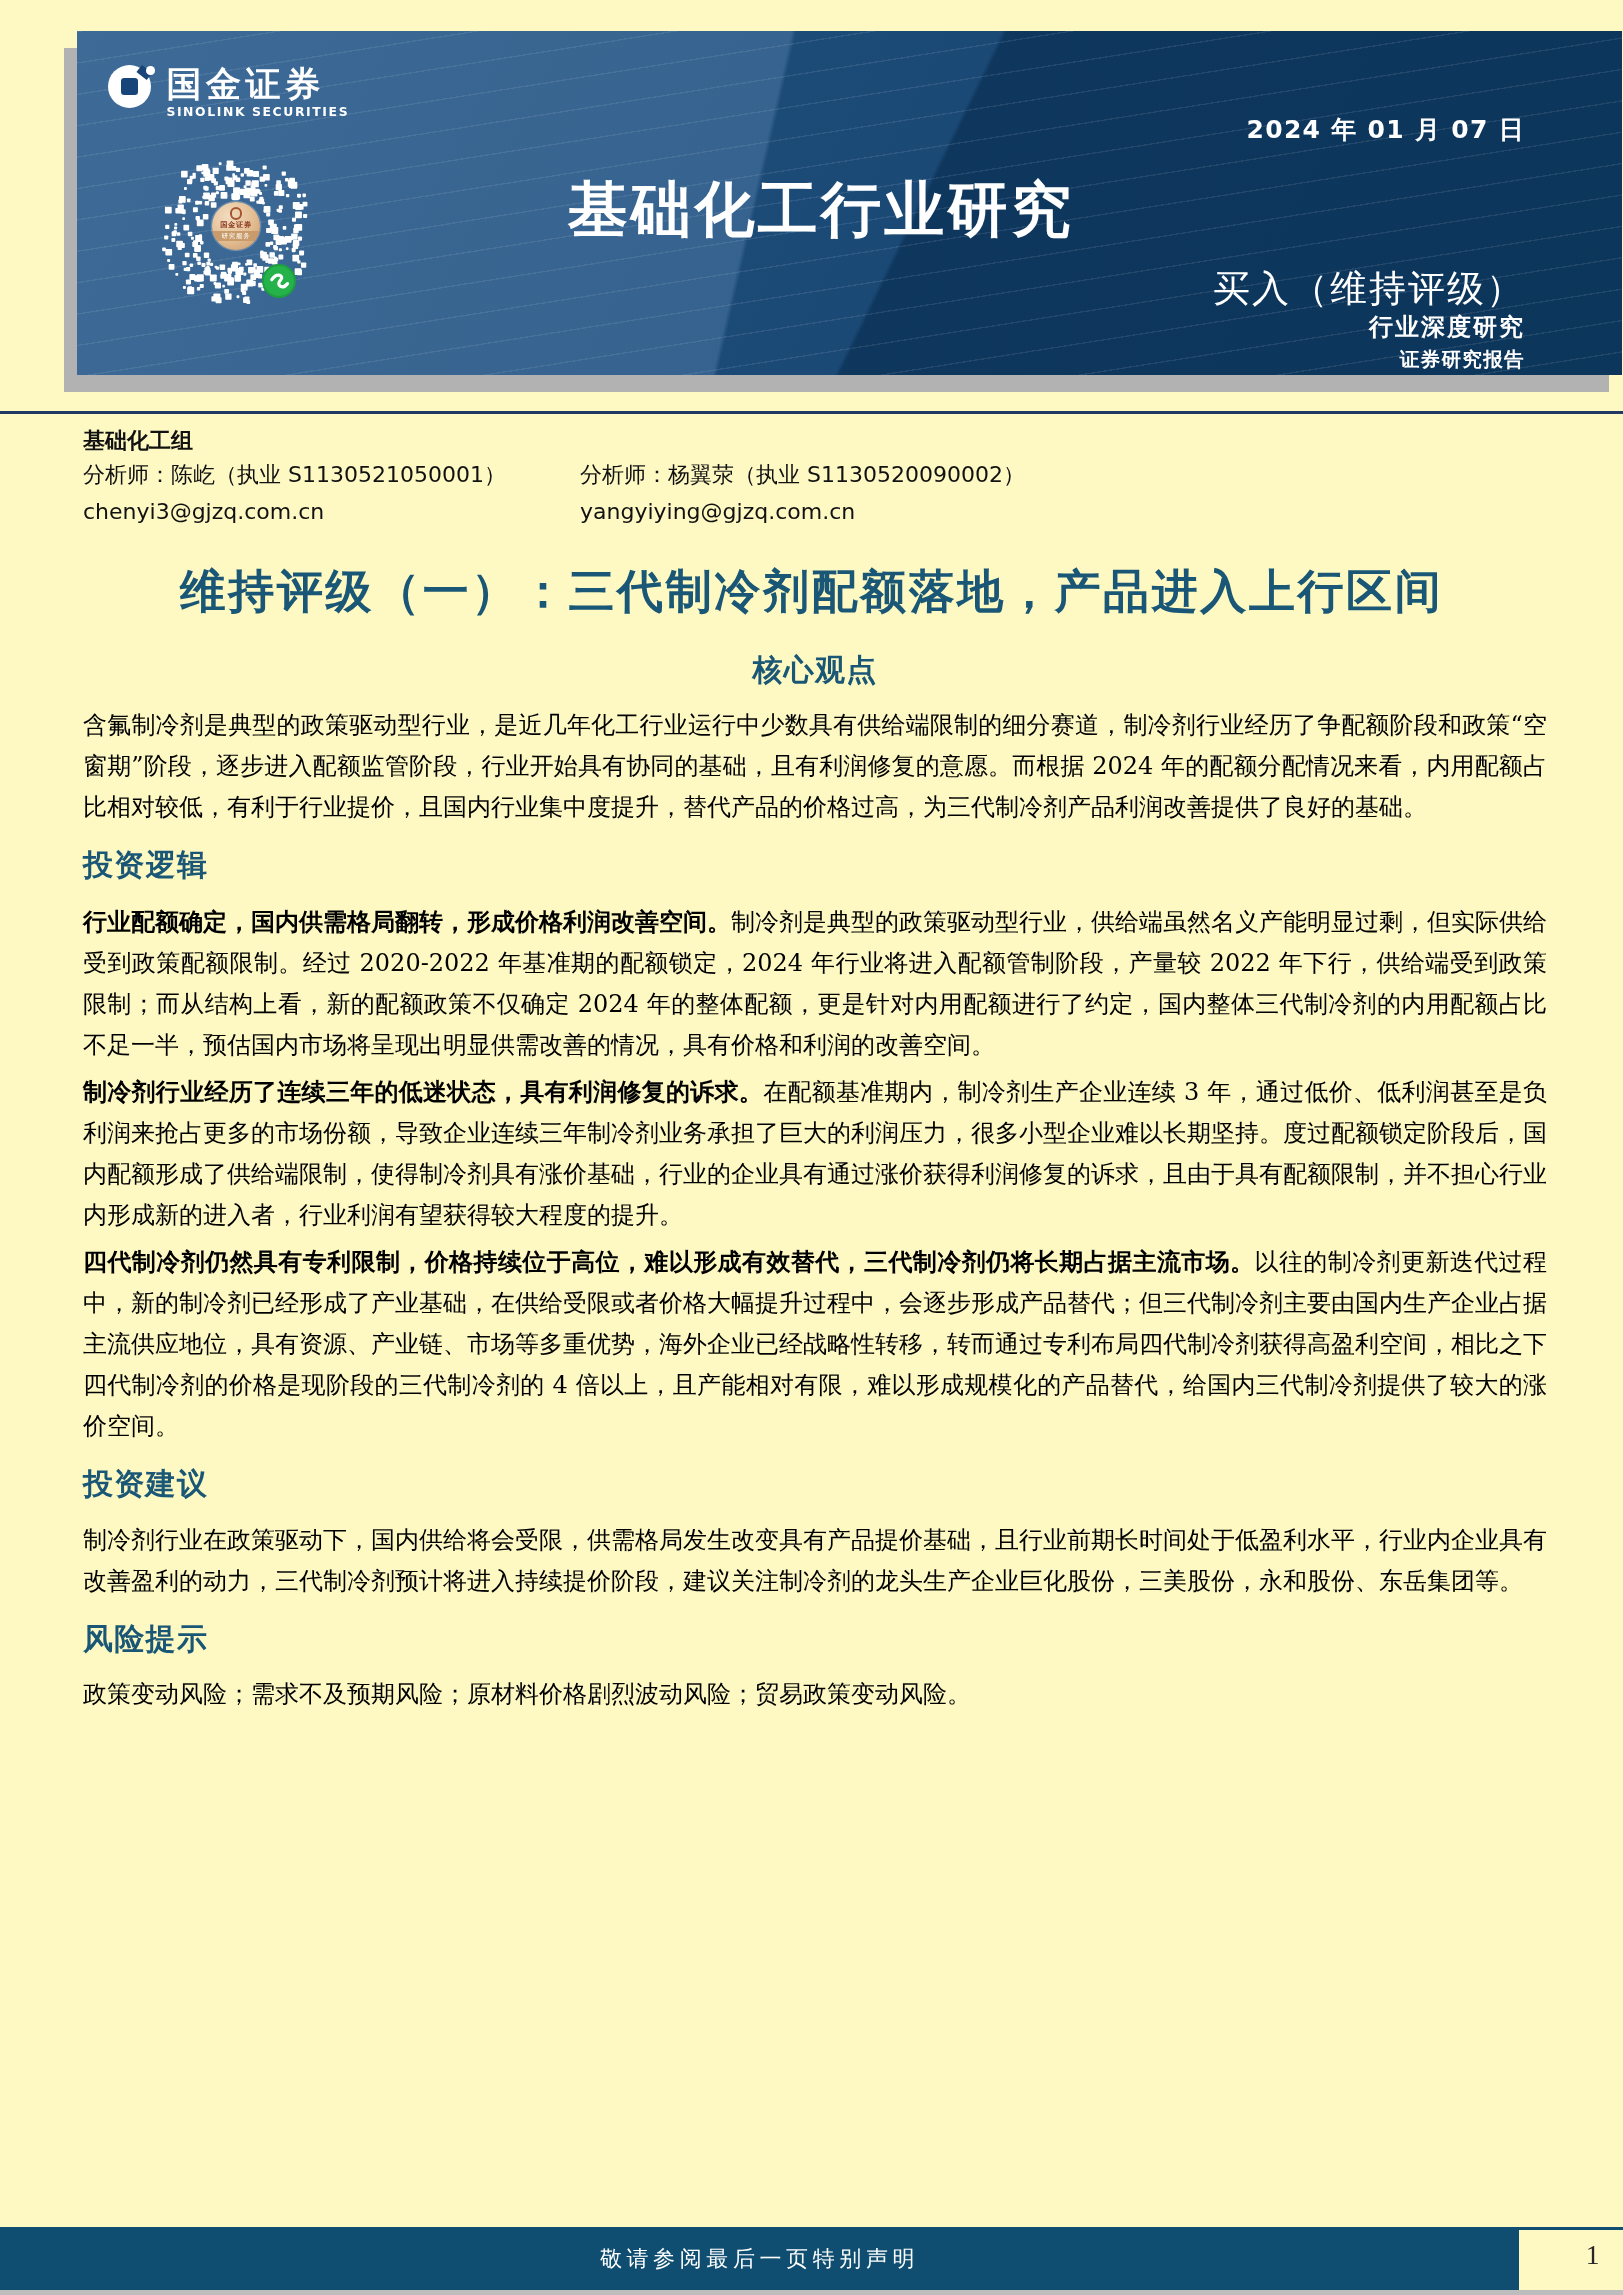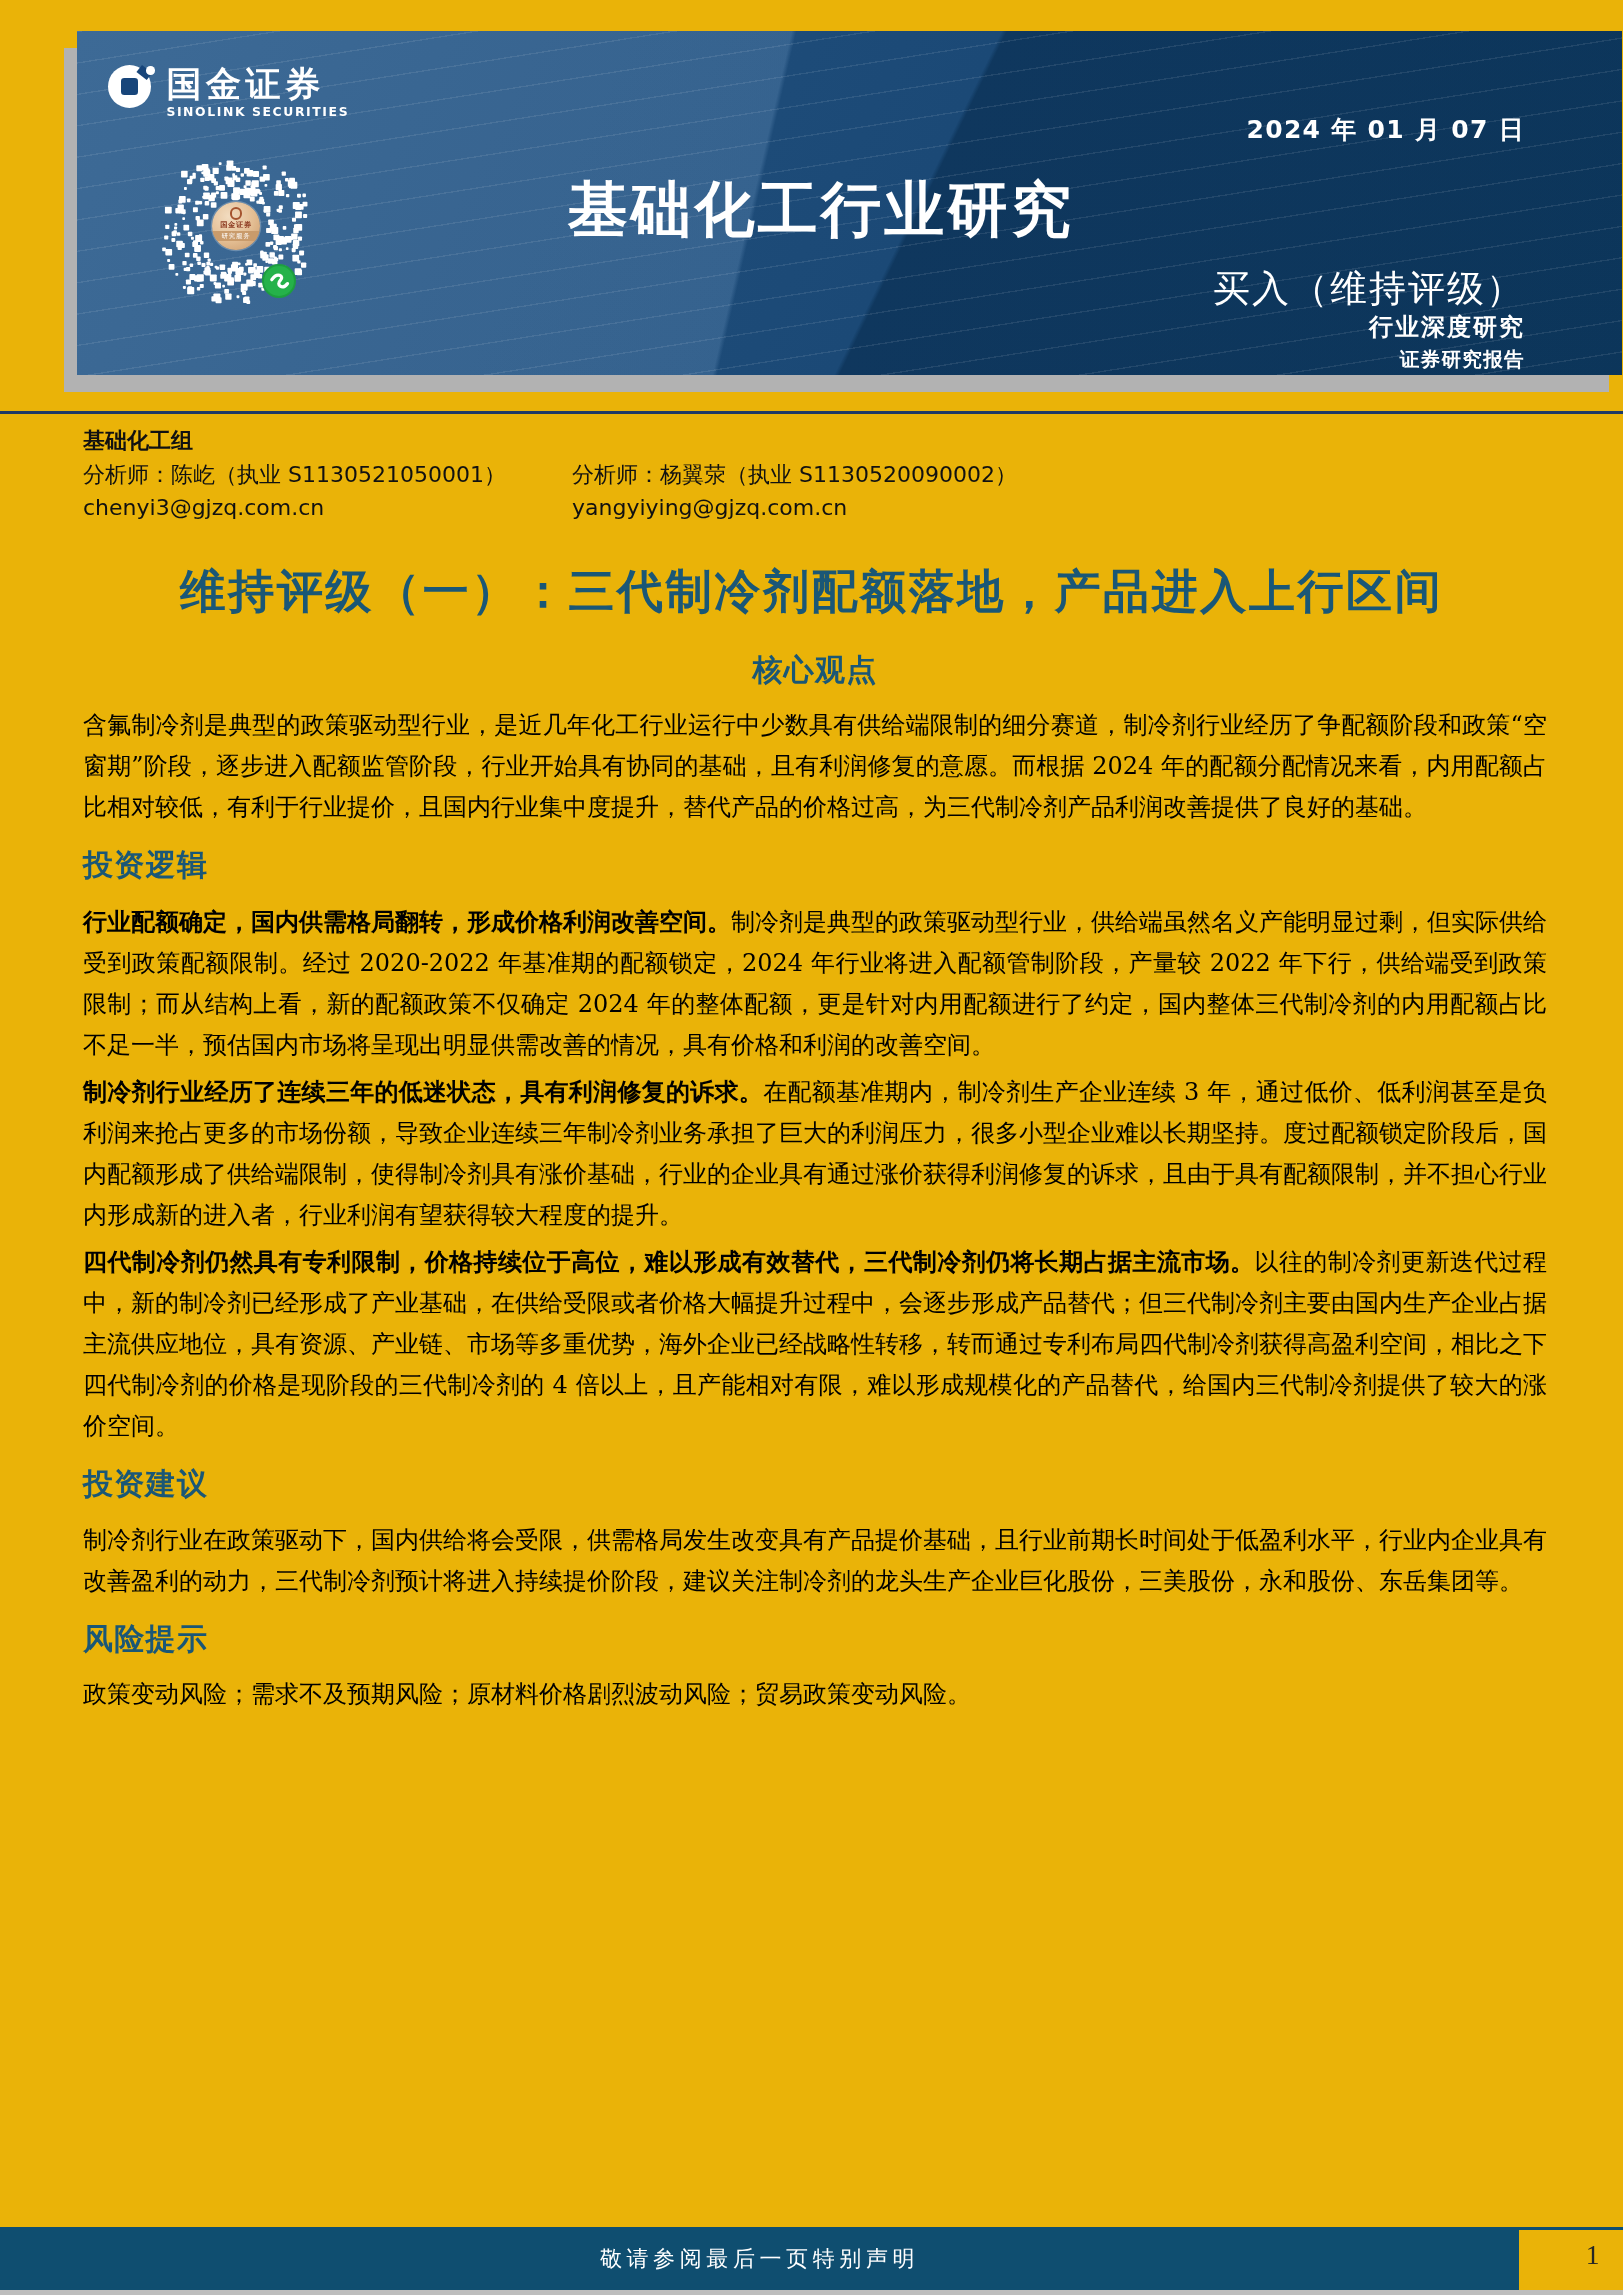--- a/index.html
+++ b/index.html
@@ -1,18 +1,18 @@
 <!DOCTYPE html>
 <html lang="zh" style="font-size:10.5px"><head>
 <meta charset="utf-8">
 <style>
   html,body{margin:0;padding:0;background:#e8e8e8;}
   .page{
     position:relative;width:1623px;height:2295px;margin:0 auto;
-    background:#eab308;overflow:hidden;
+    background:#fef9c3;overflow:hidden;
     font-family:"DejaVu Sans","Liberation Sans",sans-serif;color:#111;
   }
   
   .banner{
     position:absolute;left:77px;top:31px;width:1545px;height:344px;
     background-color:#1a4a7c;
     background-image:
       repeating-linear-gradient(171deg, rgba(255,255,255,0.085) 0 1.3px, rgba(255,255,255,0) 1.3px 31px),
       linear-gradient(103deg, rgba(255,255,255,0.10) 0 44%, rgba(0,0,0,0.08) 44.3% 100%),
       linear-gradient(116deg, #27598a 0%, #1d4f80 54%, #103c66 54.3%, #0d3a62 100%);
@@ -48,21 +48,21 @@
   .banner-right{position:absolute;right:97px;top:0;height:100%;width:589px;}
   .banner-date{position:absolute;right:0;top:82px;font-size:25px;font-weight:bold;color:#fff;letter-spacing:1.3px;}
   .banner-rating{position:absolute;right:0;top:233px;font-size:37px;font-weight:normal;color:#fff;letter-spacing:2px;}
   .banner-type{position:absolute;right:0;top:280px;font-size:24px;font-weight:bold;color:#fff;letter-spacing:2px;}
   .banner-tag{position:absolute;right:0;top:315px;font-size:19.6px;font-weight:600;color:#fff;letter-spacing:1.3px;}
   
   .top-rule{position:absolute;left:0;top:411px;width:1623px;height:3.3px;background:#203a64;}
   
   .analysts{position:absolute;left:83px;top:426px;font-size:22px;line-height:29px;}
   .analyst-group{font-weight:600;margin-bottom:5.2px;}
-  .analyst-grid{display:grid;grid-template-columns:489px auto;column-gap:0;row-gap:3.9px;}
+  .analyst-grid{display:grid;grid-template-columns:489px auto;column-gap:0;row-gap:3.9px;gap:8px;}
   
   .report-title{
     position:absolute;left:50%;top:561px;transform:translateX(-50%);
     font-size:46px;font-weight:bold;color:#1a5776;letter-spacing:2.6px;white-space:nowrap;
   }
   
   .content{position:absolute;left:83px;top:642px;width:1464px;}
   .content h2{
     font-family:"DejaVu Sans","Liberation Sans",sans-serif;
     font-size:30px;font-weight:bold;color:#1a5776;margin:17px 0 14.4px 0;letter-spacing:1.3px;

